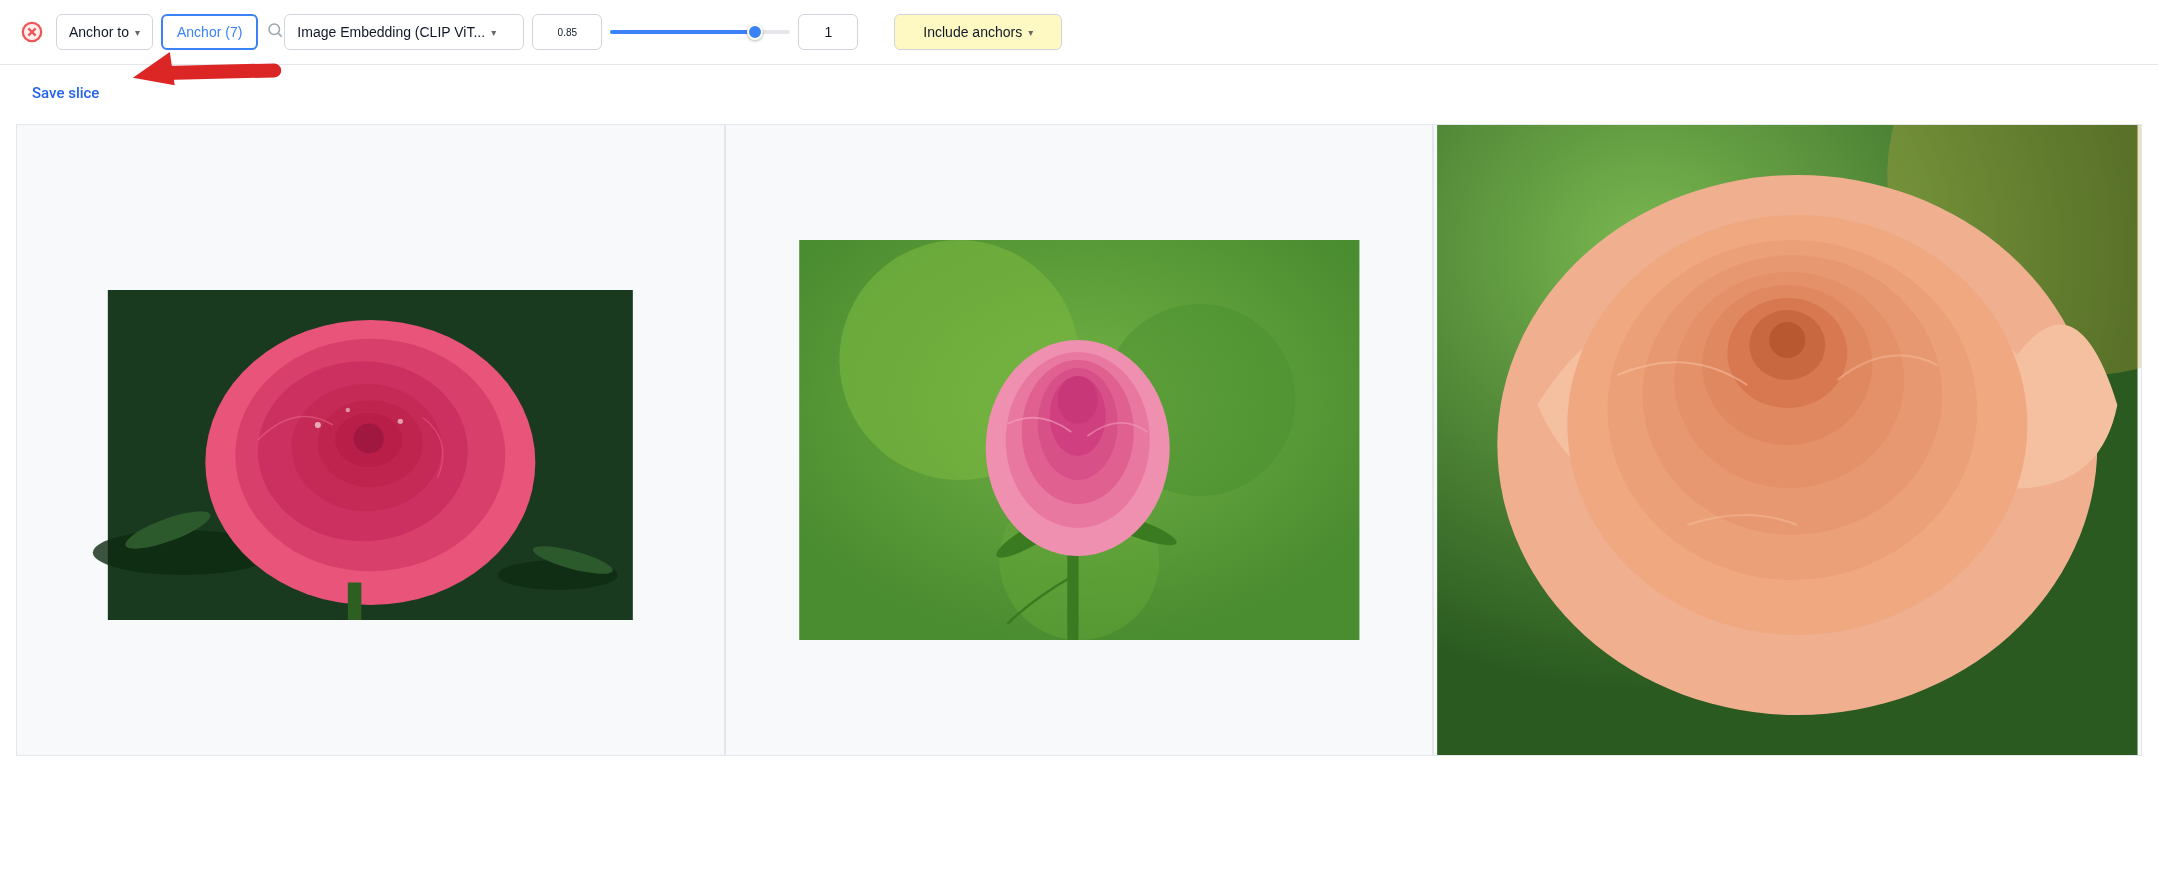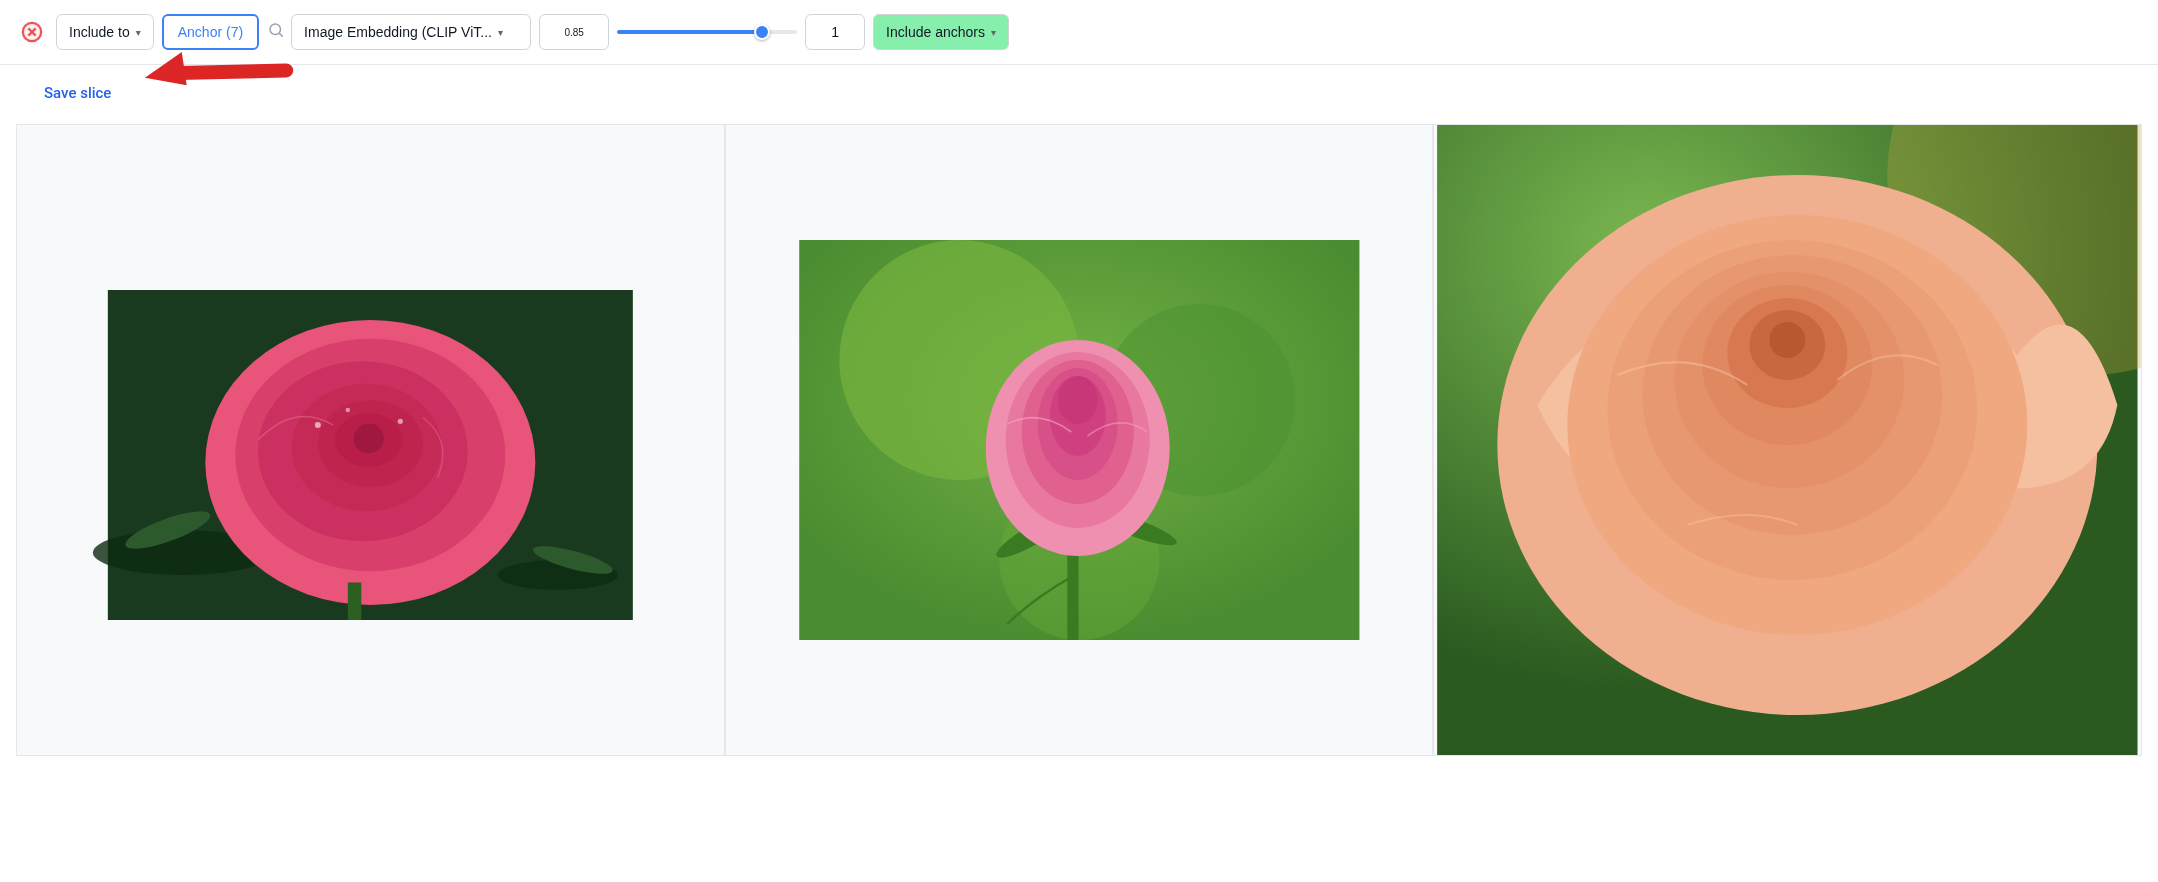--- a/index.html
+++ b/index.html
@@ -71,21 +71,20 @@
       font-size: 14px;
       color: #3b82f6;
       font-weight: 500;
       height: 36px;
       flex-shrink: 0;
     }
 
     .search-container {
       display: flex;
       align-items: center;
-      gap: 6px;
       flex-shrink: 0;
     }
 
     .search-icon-wrap {
       color: #9ca3af;
       font-size: 16px;
     }
 
     .embedding-dropdown {
       display: flex;
@@ -162,29 +161,30 @@
       font-size: 14px;
       color: #111827;
       padding: 0 8px;
       flex-shrink: 0;
     }
 
     .include-anchors-btn {
       display: flex;
       align-items: center;
       gap: 6px;
-      padding: 6px 12px;
+      padding: 6px 28px;
       border: 1px solid #d1d5db;
       border-radius: 6px;
-      background: #86efac;
+      background: #fef9c3;
       cursor: pointer;
       font-size: 14px;
       color: #111827;
       height: 36px;
       flex-shrink: 0;
+      margin-left: 28px;
     }
 
     
     .save-slice-link {
       display: inline-block;
       margin: 10px 16px;
       color: #2563eb;
       font-size: 15px;
       text-decoration: none;
       cursor: pointer;
@@ -228,21 +228,21 @@
 
   <button class="close-btn">
     <svg class="close-icon-svg" viewBox="0 0 24 24" fill="none" stroke="#e55" stroke-width="2.5">
       <circle cx="12" cy="12" r="10" stroke="#e55" fill="#fff0f0"></circle>
       <line x1="8" y1="8" x2="16" y2="16"></line>
       <line x1="16" y1="8" x2="8" y2="16"></line>
     </svg>
   </button>
 
   <button class="similar-to-dropdown">
-    <span>Include to</span>
+    <span>Anchor to</span>
     <span class="chevron-icon">▾</span>
   </button>
 
   <button class="anchor-btn">
     <span>Anchor (7)</span>
   </button>
 
   <div class="search-container">
     <span class="search-icon-wrap">
       <svg width="18" height="18" viewBox="0 0 24 24" fill="none" stroke="#9ca3af" stroke-width="2">
@@ -266,21 +266,21 @@
   </div>
 
   <input class="count-input" type="text" value="1" style="">
 
   <button class="include-anchors-btn">
     <span>Include anchors</span>
     <span class="chevron-icon">▾</span>
   </button>
 </div>
 
-<div style="position:relative; height: 55px; display:flex; align-items:center; padding-left:16px;margin-left:12px;">
+<div style="position:relative; height: 55px; display:flex; align-items:center; padding-left:16px;">
   <a class="save-slice-link">
     <span>Save slice</span>
   </a>
 
   <div style="position:absolute; left: 130px; top: -48px; pointer-events:none; z-index:200;">
     <svg width="200" height="120" viewBox="0 0 200 120">
 
       <g transform="rotate(-35, 100, 60)">
 
         <line x1="140" y1="80" x2="50" y2="20" stroke="#dc2626" stroke-width="14" stroke-linecap="round"></line>

